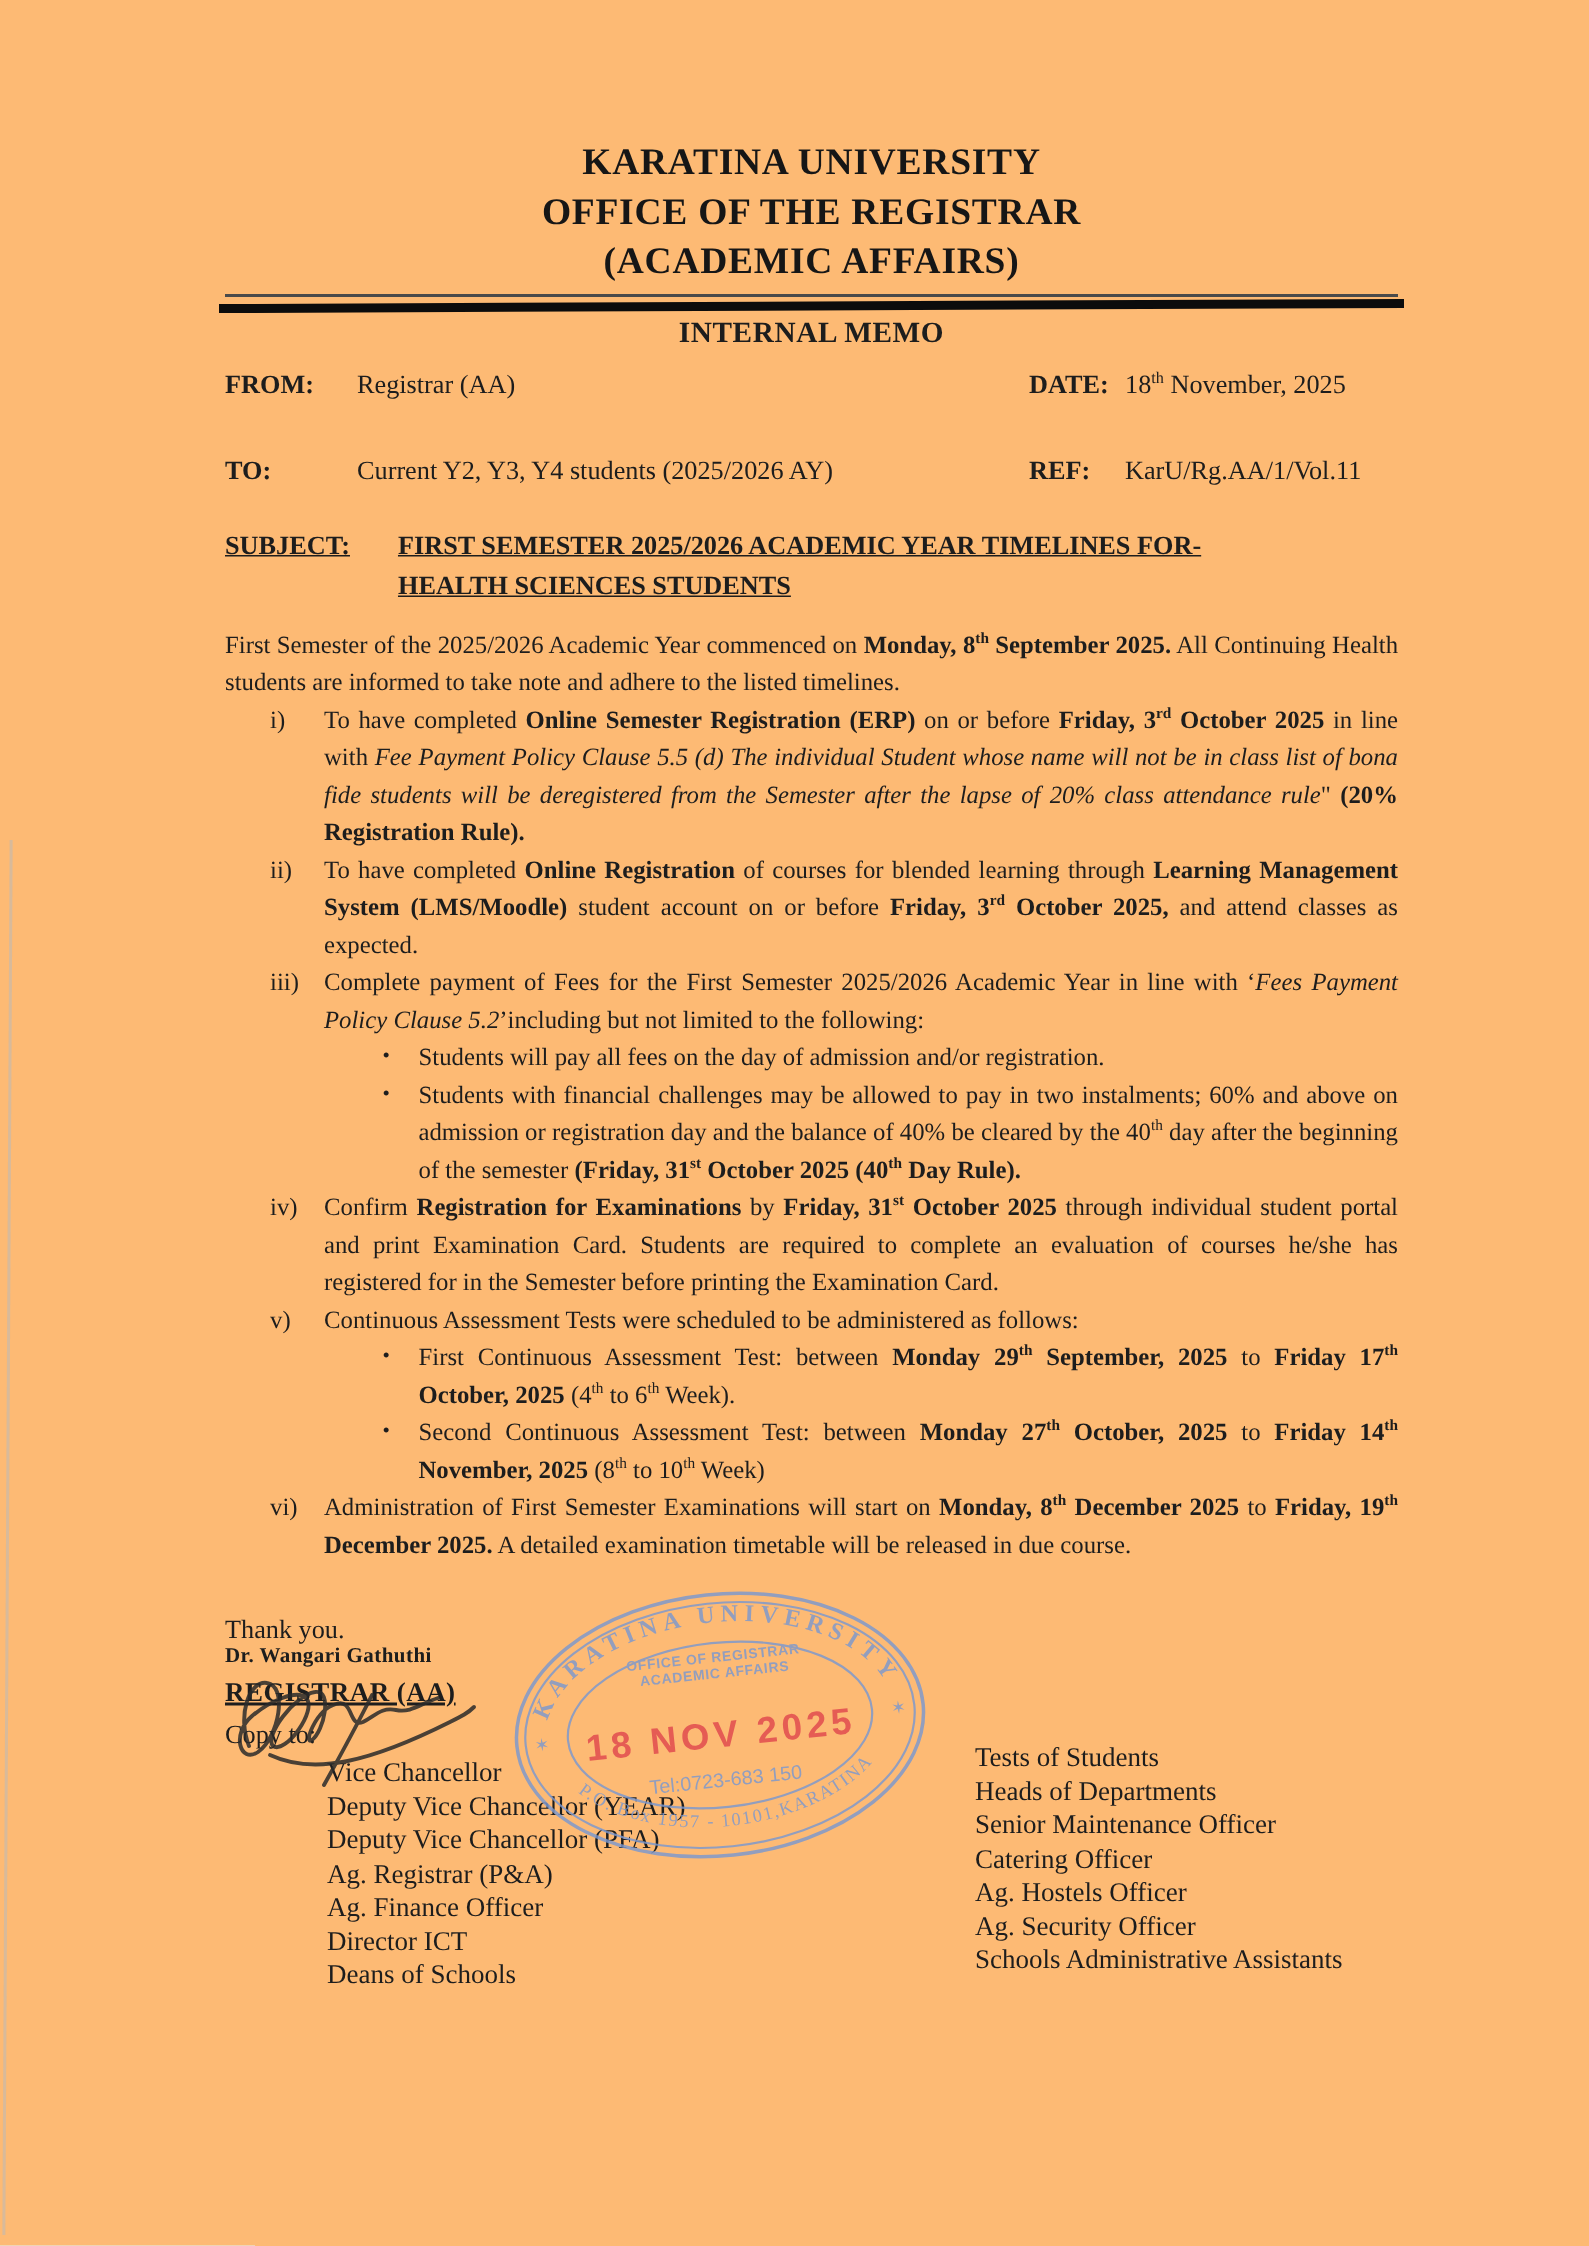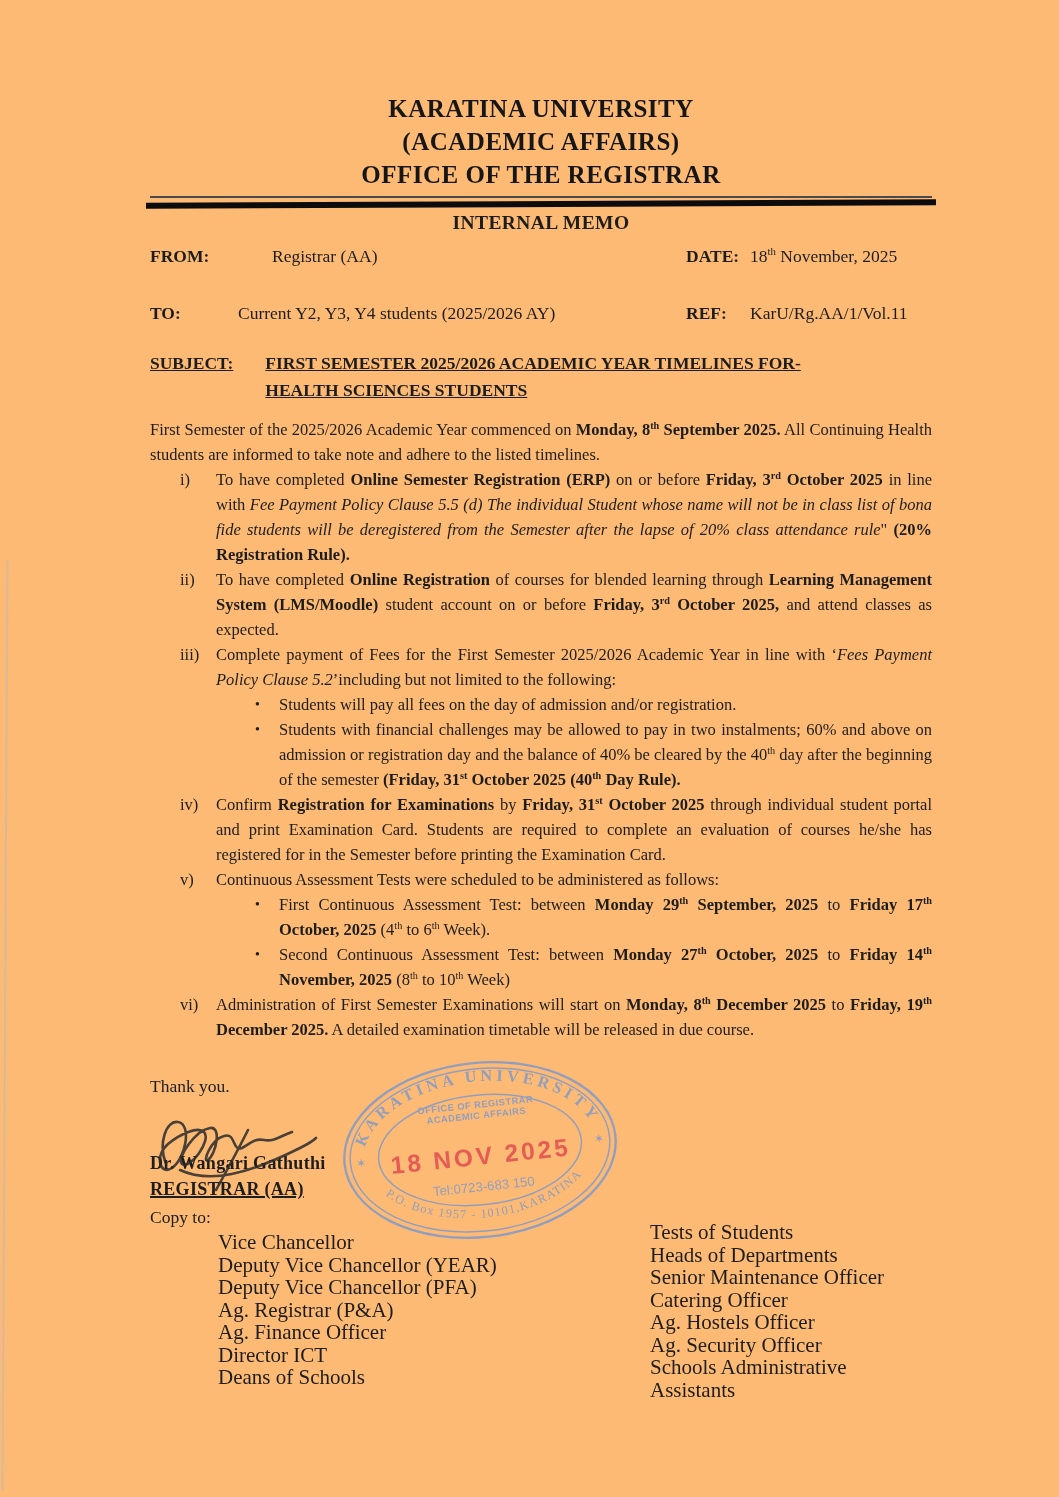--- a/index.html
+++ b/index.html
@@ -15,64 +15,64 @@
 
   .uni-header{margin-top:92px;text-align:center;font-weight:bold;font-size:25px;line-height:33px;letter-spacing:.5px;color:#161616;}
   .contact-row{margin-top:26px;display:flex;justify-content:space-between;font-size:19px;align-items:baseline;}
   .tel{font-weight:bold;letter-spacing:.2px;}
   .rule{margin-top:5px;height:12px;border-top:2px solid #4a4a4a;position:relative;}
   .rule-bar{position:absolute;left:-4px;right:-4px;top:3px;height:6px;background:#0c0c0c;transform:rotate(-0.25deg);}
   .memo-title{text-align:center;font-weight:bold;font-size:19.5px;margin-top:2px;letter-spacing:.4px;}
 
   .meta{font-size:17.5px;}
   .meta-row{display:flex;align-items:baseline;}
-  .row-from{margin-top:12px;gap:34px;}
+  .row-from{margin-top:12px;}
   .row-to{margin-top:36px;}
   .lbl{font-weight:bold;}
   .lbl-left{width:88px;flex:none;}
   .meta-right{margin-left:auto;width:246px;display:flex;align-items:baseline;}
   .meta-right .lbl{width:64px;flex:none;}
 
   .subject{display:flex;margin-top:26px;font-weight:bold;font-size:17.5px;line-height:27px;gap:22px;}
   .subject-label{text-decoration:underline;margin-right:10px;flex:none;}
   .subject-text div{text-decoration:underline;}
 
   .bodytext{font-size:16.5px;line-height:25px;text-align:justify;}
   .intro{margin-top:13px;}
   .item{display:flex;margin-left:30px;}
   .marker{width:36px;flex:none;}
   .itext{flex:1;}
   .bullet{display:flex;margin-left:105px;}
   .dot{width:24px;flex:none;font-size:14px;}
   .btext{flex:1;}
 
   .thanks{margin-top:34px;font-size:17.5px;}
-  .sig-name{margin-top:56px;font-weight:bold;font-size:18px;letter-spacing:.3px;}
+  .sig-name{font-weight:bold;font-size:14px;letter-spacing:.3px;}
   .sig-title{font-weight:bold;font-size:18px;text-decoration:underline;text-decoration-thickness:2px;margin-top:5px;letter-spacing:.3px;}
   .copy-label{margin-top:7px;font-size:17.5px;}
-  .copy-cols{display:flex;font-size:21px;line-height:22.5px;margin-top:3px;}
+  .copy-cols{display:flex;font-size:18px;line-height:22.5px;margin-top:3px;}
   .col-left{margin-left:68px;width:432px;flex:none;}
   .col-right{margin-top:-10px;}
 
   .signature-svg{position:absolute;left:152px;top:1106px;pointer-events:none;}
   .stamp{position:absolute;left:338px;top:1056px;width:284px;height:188px;opacity:.82;transform:rotate(-6deg);pointer-events:none;}
   .edge-line{position:absolute;left:4px;top:560px;width:2px;height:930px;background:#b9b9b9;opacity:.55;transform:rotate(.3deg);}
 </style>
 </head>
 <body>
 
 <div class="page">
   <div class="edge-line"></div>
 
   <div class="content">
 
     <div class="uni-header">
       <div>KARATINA UNIVERSITY</div>
+      <div>OFFICE OF THE REGISTRAR</div>
       <div>(ACADEMIC AFFAIRS)</div>
-      <div>OFFICE OF THE REGISTRAR</div>
     </div>
 
 
     <div class="rule">
       <div class="rule-bar"></div>
     </div>
 
     <div class="memo-title">INTERNAL MEMO</div>
 
     <div class="meta">

